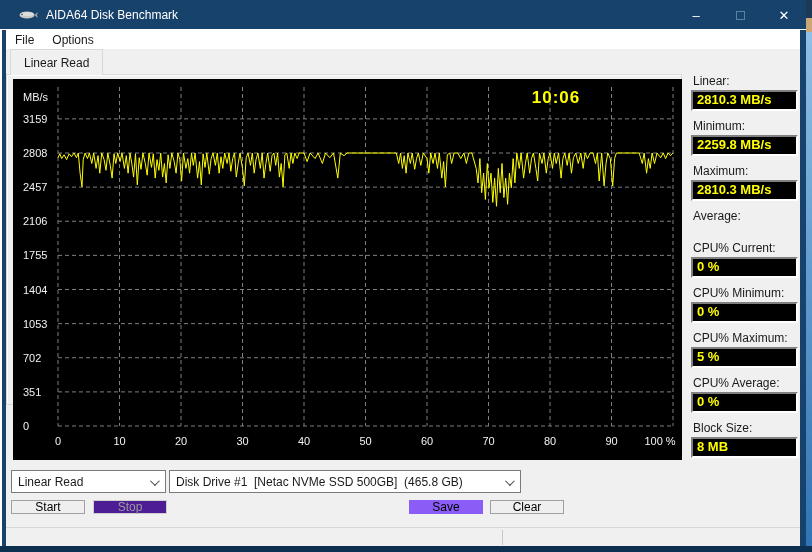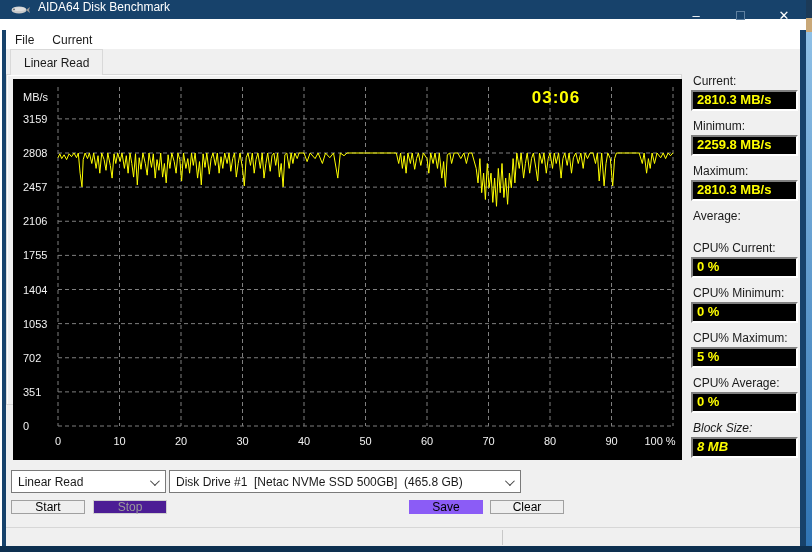--- a/index.html
+++ b/index.html
@@ -1,22 +1,22 @@
 <!DOCTYPE html>
 <html><head>
 <meta charset="utf-8">
 <style>
   html,body{margin:0;padding:0;background:#ffffff;}
   *{box-sizing:border-box;}
   .screen{position:relative;width:812px;height:552px;overflow:hidden;
           font-family:"Liberation Sans",sans-serif;font-size:12px;color:#1a1a1a;background:#ffffff;}
 
   
-  .titlebar{position:absolute;left:0;top:0;width:806px;height:19px;background:#17426b;
-            display:flex;color:#ffffff;}
+  .titlebar{position:absolute;left:0;top:0;width:806px;height:29px;background:#17426b;
+            display:flex;align-items:center;color:#ffffff;padding-left:8px;}
   .app-icon{margin:0 8px 0 10px;display:flex;align-items:center;}
   .title-text{font-size:12px;}
   .caption-buttons{position:absolute;right:0;top:0;height:30px;display:flex;}
   .cap-btn{width:44px;height:30px;display:flex;align-items:center;justify-content:center;color:#ffffff;font-size:13px;}
   .cap-btn.dim{color:#5f80a0;}
   .max-glyph{width:9px;height:9px;border:1px solid #5f80a0;display:block;}
 
   .frame-left-white{position:absolute;left:0;top:30px;width:2px;height:516px;background:#ffffff;}
   .frame-left{position:absolute;left:2px;top:30px;width:4px;height:516px;background:#17426b;}
   .frame-right{position:absolute;left:800px;top:30px;width:6px;height:516px;background:#17426b;}
@@ -42,21 +42,21 @@
   .clock{position:absolute;left:505px;top:9px;width:76px;text-align:center;
          color:#ffff00;font-size:17px;font-weight:bold;letter-spacing:1px;pointer-events:none;}
 
   
   .stats{position:absolute;left:685px;top:44px;width:107px;}
   .field{margin-bottom:8px;}
   .field .flabel{display:block;margin:0 0 2px 2px;}
   .vbox{width:107px;height:21px;background:#000000;border:2px solid;border-color:#808080 #ffffff #ffffff #808080;
         color:#ffff00;font-weight:bold;font-size:13px;line-height:16px;padding:0 0 0 4px;overflow:hidden;white-space:nowrap;}
   .gap-lg{margin-top:18px;}
-  .gap-md{margin-top:4px;font-style:italic;}
+  .gap-md{margin-top:4px;}
 
   
   .combo{position:absolute;height:23px;background:#ffffff;border:1px solid #7a7a7a;
          display:flex;align-items:center;padding:0 24px 0 6px;white-space:pre;overflow:hidden;}
   .combo .chev{position:absolute;right:8px;top:8px;width:7px;height:7px;
                border-right:1.6px solid #454545;border-bottom:1.6px solid #454545;
                transform:rotate(45deg) translateY(-2px);}
   .combo-bench{left:5px;top:440px;width:155px;}
   .combo-drive{left:163px;top:440px;width:352px;}
 
@@ -98,21 +98,21 @@
   <div class="frame-left-white"></div>
   <div class="frame-left"></div>
   <div class="frame-right"></div>
   <div class="frame-bottom"></div>
   <div class="desktop-strip"></div>
 
   <div class="client">
 
     <div class="menubar">
       <span class="menu-item">File</span>
-      <span class="menu-item">Current</span>
+      <span class="menu-item">Options</span>
     </div>
 
     <div class="tab">
       <span>Linear Read</span>
     </div>
 
     <div class="tabpage">
       <div class="chart">
           <svg viewBox="0 0 669 381" width="669" height="381">
             <line x1="45" y1="8" x2="45" y2="347" stroke="#7f7f7f" stroke-width="1" stroke-dasharray="4 3"></line>
@@ -153,27 +153,27 @@
             <text x="229.5" y="366" text-anchor="middle">30</text>
             <text x="291" y="366" text-anchor="middle">40</text>
             <text x="352.5" y="366" text-anchor="middle">50</text>
             <text x="414" y="366" text-anchor="middle">60</text>
             <text x="475.5" y="366" text-anchor="middle">70</text>
             <text x="537" y="366" text-anchor="middle">80</text>
             <text x="598.5" y="366" text-anchor="middle">90</text>
             <text x="647" y="366" text-anchor="middle">100 %</text>
             <polyline points="45.0,78.7 46.8,74.8 48.7,79.6 51.1,75.8 53.6,80.6 56.1,74.8 58.5,77.7 61.0,74.0 63.5,78.7 65.3,74.0 67.1,94.2 69.0,107.8 70.2,80.6 72.1,74.0 74.5,79.6 76.4,74.0 78.8,84.5 80.7,74.0 83.1,89.4 85.0,76.7 86.8,94.2 88.7,74.0 91.1,80.6 93.0,91.3 94.8,74.0 97.3,86.4 99.1,99.1 101.0,74.8 102.8,84.5 104.7,74.0 107.1,82.6 109.0,74.0 111.4,89.4 113.3,76.7 115.1,94.2 117.0,74.0 118.8,84.5 120.6,98.1 122.5,74.8 124.3,105.9 126.2,78.7 128.0,90.3 129.9,74.0 132.3,84.5 134.2,96.2 136.0,74.0 138.5,88.4 140.3,74.8 142.2,99.1 144.0,80.6 145.9,91.3 147.7,74.0 149.6,98.1 151.4,84.5 153.2,103.9 155.1,75.8 156.9,89.4 158.8,74.0 161.2,82.6 163.1,94.2 164.9,74.0 166.8,80.6 168.6,102.0 170.5,74.0 172.9,89.4 174.8,79.6 176.6,94.2 178.5,74.0 180.3,86.4 182.1,74.0 184.6,99.1 186.5,82.6 188.3,105.9 190.1,74.8 192.0,88.4 193.8,74.0 196.3,95.2 198.1,79.6 200.0,74.0 202.4,86.4 204.3,74.0 206.1,94.2 208.0,77.7 209.8,89.4 211.7,74.0 214.1,84.5 216.0,74.0 217.8,92.3 219.7,79.6 221.5,74.0 223.3,98.1 225.2,84.5 227.0,74.0 229.5,89.4 231.3,106.9 233.2,78.7 235.0,74.0 237.5,86.4 239.3,74.0 241.2,94.2 243.0,80.6 244.9,74.0 247.3,89.4 249.2,74.0 251.0,99.1 252.9,84.5 254.7,74.0 257.2,92.3 259.0,76.7 260.9,74.0 262.7,86.4 264.6,74.0 266.4,98.1 268.2,84.5 270.1,107.8 271.9,75.8 273.8,74.0 276.2,89.4 278.1,74.0 279.9,84.5 281.8,74.0 284.2,79.6 286.1,74.0 291.0,74.0 294.1,82.6 297.1,74.0 302.1,79.6 305.1,74.0 309.4,84.5 312.5,74.0 316.8,78.7 320.5,74.0 324.8,99.1 327.3,74.0 331.0,76.7 334.1,74.0 340.2,74.0 352.5,74.0 364.8,74.0 377.1,74.0 383.3,74.0 385.7,84.5 387.6,74.0 389.4,89.4 391.2,76.7 393.1,94.2 394.9,74.0 397.4,84.5 399.2,74.0 401.7,90.3 403.5,79.6 405.4,74.0 407.8,86.4 410.3,74.0 414.0,79.6 415.8,94.2 417.7,74.0 420.1,84.5 422.0,74.0 424.5,89.4 426.3,74.0 428.8,99.1 430.6,82.6 432.4,107.8 434.3,75.8 436.8,74.0 438.6,84.5 441.1,74.0 444.8,74.0 447.8,79.6 450.9,74.0 453.4,84.5 455.8,74.0 458.9,74.0 463.2,89.4 465.0,103.9 466.9,79.6 468.7,113.7 470.6,94.2 472.4,120.5 474.3,84.5 476.1,108.8 478.0,94.2 479.8,123.4 481.6,99.1 483.5,127.3 485.3,89.4 487.2,113.7 489.0,84.5 490.9,118.5 492.7,99.1 494.6,125.3 496.4,94.2 498.3,108.8 500.1,79.6 501.9,103.9 503.8,74.0 506.3,89.4 508.1,74.0 510.6,99.1 512.4,84.5 514.2,74.0 516.7,94.2 518.5,79.6 520.4,74.0 522.9,89.4 524.7,102.0 526.5,74.0 529.0,84.5 530.9,74.0 533.3,94.2 535.2,79.6 537.0,74.0 539.5,89.4 541.3,74.0 543.2,84.5 545.6,74.0 548.1,99.1 549.9,79.6 551.8,74.0 554.2,86.4 556.1,74.0 558.5,94.2 560.4,78.7 562.8,74.0 565.3,84.5 567.8,74.0 570.2,89.4 572.1,74.0 574.5,79.6 577.0,74.0 580.0,74.0 582.5,84.5 584.4,74.0 586.2,102.0 588.7,74.0 591.1,106.9 593.0,84.5 594.8,74.0 597.3,79.6 599.7,106.9 601.6,79.6 603.4,74.0 607.7,74.0 613.9,74.0 620.0,74.0 626.2,74.0 629.3,84.5 631.1,74.0 633.6,94.2 635.4,79.6 637.2,89.4 639.1,74.0 641.5,84.5 644.0,74.0 647.7,78.7 650.2,74.0 652.6,79.6 655.1,74.0 657.5,76.7 660.0,73.8" fill="none" stroke="#ffff00" stroke-width="1"></polyline>
           </svg>
-        <div class="clock">03:06</div>
+        <div class="clock">10:06</div>
       </div>
     </div>
 
     <div class="stats">
       <div class="field">
-        <span class="flabel">Current:</span>
+        <span class="flabel">Linear:</span>
         <div class="vbox">2810.3 MB/s</div>
       </div>
       <div class="field">
         <span class="flabel">Minimum:</span>
         <div class="vbox">2259.8 MB/s</div>
       </div>
       <div class="field">
         <span class="flabel">Maximum:</span>
         <div class="vbox">2810.3 MB/s</div>
       </div>

